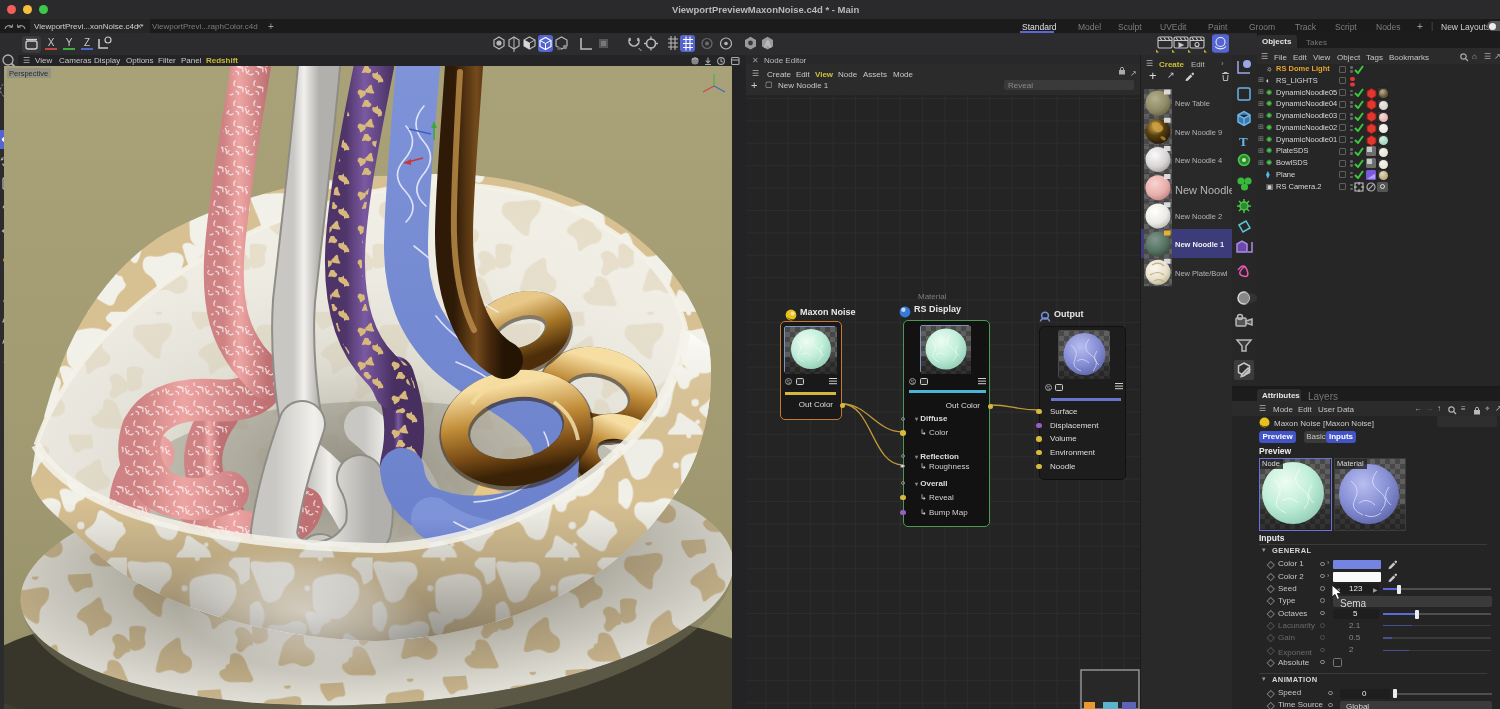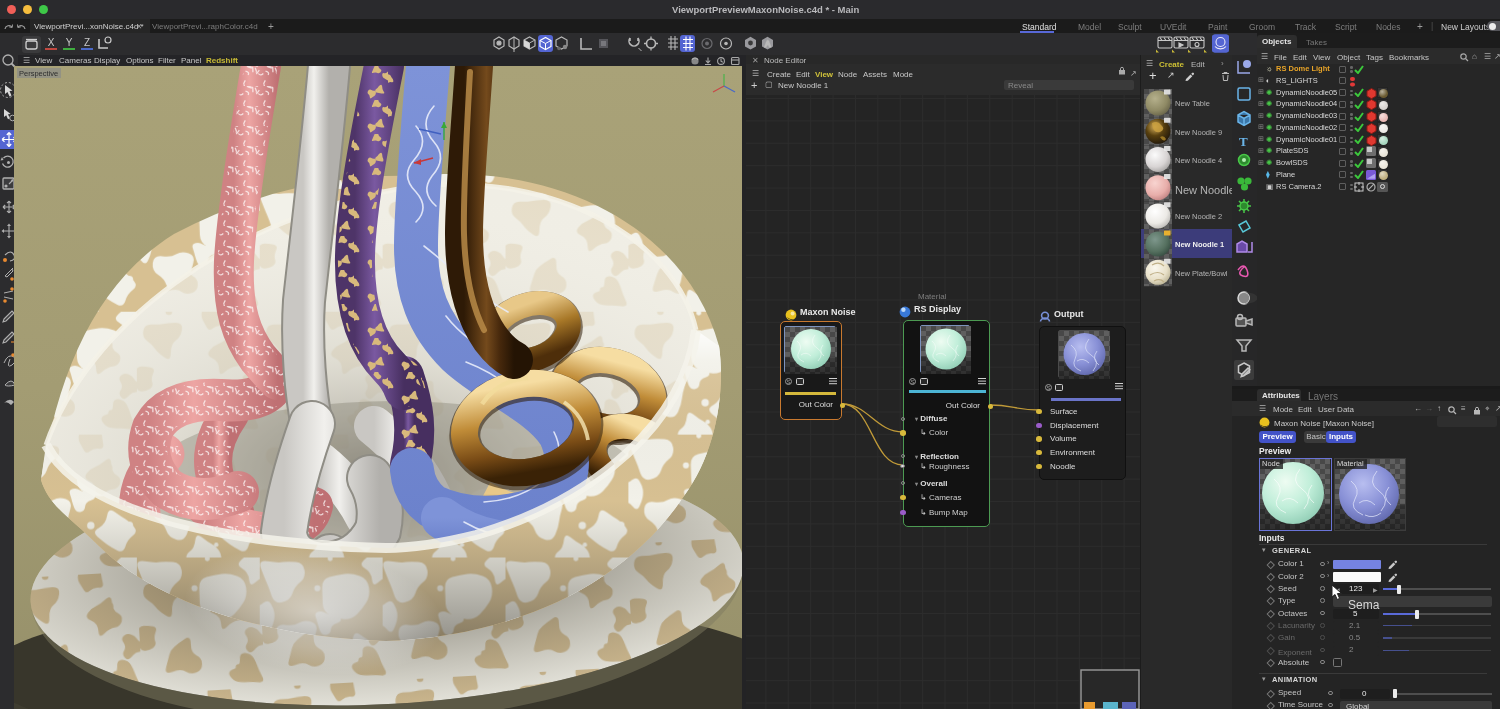--- a/index.html
+++ b/index.html
@@ -8,21 +8,21 @@
 
 #titlebar{left:0;top:0;width:1500px;height:19px;background:#2a2a2d;}
 .tl{position:absolute;top:5px;width:9px;height:9px;border-radius:50%;}
 #title-text{position:absolute;top:4px;left:672px;font-size:9.5px;font-weight:bold;color:#b9b9bc;}
 #tabbar{left:0;top:19px;width:1500px;height:14px;background:#1b1b1b;color:#9a9a9a;font-size:8.5px;}
 #toolbar{left:18px;top:33px;width:1482px;height:22px;background:#2c2c2e;}
 #leftstrip{left:0;top:33px;width:18px;height:676px;background:#2c2c2e;}
 
 #vpmenu{left:18px;top:55px;width:728px;height:11px;background:#242427;color:#c6c6c6;font-size:8px;}
 #vpmenu span{position:absolute;top:1px;}
-#viewport{left:14px;top:66px;width:648px;height:643px;background:#a59e74;text-decoration:underline;}
+#viewport{left:4px;top:66px;width:648px;height:643px;background:#a59e74;text-decoration:underline;}
 
 #ne{left:746px;top:55px;width:394px;height:654px;background:#242424;}
 #ne-title{position:absolute;left:0;top:0;width:394px;height:9px;background:#282828;color:#bdbdbd;font-size:8px;}
 #ne-menu{position:absolute;left:0;top:9px;width:394px;height:20px;background:#2b2b2b;color:#c9c9c9;font-size:8px;}
 #ne-tool{position:absolute;left:0;top:23px;width:394px;height:17px;background:#2b2b2b;color:#c9c9c9;font-size:8px;}
 #graph{position:absolute;left:0;top:40px;width:394px;height:614px;background:#242424;overflow:hidden;
   background-image:linear-gradient(#2c2c2c 1px,transparent 1px),linear-gradient(90deg,#2c2c2c 1px,transparent 1px);
   background-size:22.4px 22.4px;background-position:19.4px 3px;}
 .node{position:absolute;border-radius:5px;}
 .nt{position:absolute;font-size:9px;font-weight:bold;color:#e8e8e8;white-space:nowrap;}
@@ -564,21 +564,21 @@
         <div class="nrow" style="left:16px;top:107px;color:#cfcfcf;">↳ Color</div>
 
         <div class="port p-ring" style="left:-3.5px;top:133px;"></div>
         <div class="nrow nbold" style="left:11px;top:130.5px;"><span style="color:#888;font-size:6px;">▾</span> Reflection</div>
         <div class="port p-w" style="left:-4px;top:142.5px;"></div>
         <div class="nrow" style="left:16px;top:140.5px;color:#cfcfcf;">↳ Roughness</div>
 
         <div class="port p-ring" style="left:-3.5px;top:160px;"></div>
         <div class="nrow nbold" style="left:11px;top:157.5px;"><span style="color:#888;font-size:6px;">▾</span> Overall</div>
         <div class="port p-y" style="left:-4px;top:173.5px;"></div>
-        <div class="nrow" style="left:16px;top:171.5px;color:#cfcfcf;">↳ Cameras</div>
+        <div class="nrow" style="left:16px;top:171.5px;color:#cfcfcf;">↳ Reveal</div>
         <div class="port p-p" style="left:-4px;top:188.5px;"></div>
         <div class="nrow" style="left:16px;top:186.5px;color:#cfcfcf;">↳ Bump Map</div>
       </div>
 
       <svg class="abs" style="left:293px;top:216px;" width="12" height="12" viewBox="0 0 12 12">
         <circle cx="6" cy="4.6" r="3.4" fill="none" stroke="#7890d8" stroke-width="1.6"></circle>
         <path d="M1.5,10.5 a4.5,3.4 0 0 1 9,0" fill="none" stroke="#7890d8" stroke-width="1.6"></path>
       </svg>
       <div class="nt" style="left:308px;top:214px;">Output</div>
       <div class="node" style="left:293px;top:231px;width:87px;height:154px;background:#1d1d1d;border:1px solid #101010;">
@@ -1028,21 +1028,21 @@
           <path d="M2,8 l4.5,-4.5 l1.8,1.8 L3.8,9.8 L1.5,10z M7.2,2.8 l1.6,1.6 l0.9,-0.9 a1.1,1.1 0 0 0 -1.6,-1.6z" fill="#c8c8c8"></path>
         </svg>
         <div class="abs" style="left:101px;top:198.4px;width:46px;height:10px;background:#1e1e1e;border-radius:2px;"></div>
         <span class="txt" style="left:103px;top:200px;color:#9a9a9a;font-size:6px;">◀</span>
         <span class="txt" style="left:141px;top:200px;color:#9a9a9a;font-size:6px;">▶</span>
         <span class="txt" style="left:117px;top:198px;color:#e8e8e8;font-size:8px;">123</span>
         <div class="abs" style="left:151px;top:202.2px;width:108px;height:1.6px;background:#4e4e4e;"></div>
         <div class="abs" style="left:151px;top:202.2px;width:15px;height:1.6px;background:#5a6ad8;"></div>
         <div class="abs" style="left:165px;top:198.6px;width:3.5px;height:9px;background:#ececec;border-radius:1px;"></div>
         <div class="abs" style="left:101px;top:210.4px;width:159px;height:10.5px;background:#3a3a3a;border-radius:2px;"></div>
-        <span class="txt" style="left:116px;top:212px;color:#d8d8d8;font-size:12px;">Sema</span>
+        <span class="txt" style="left:108px;top:212px;color:#d8d8d8;font-size:10px;">Sema</span>
         <div class="abs" style="left:101px;top:223px;width:46px;height:10px;background:#1e1e1e;border-radius:2px;"></div>
         <span class="txt" style="left:121px;top:223px;color:#e8e8e8;font-size:8px;">5</span>
         <div class="abs" style="left:151px;top:227.2px;width:108px;height:1.6px;background:#4e4e4e;"></div>
         <div class="abs" style="left:151px;top:227.2px;width:33px;height:1.6px;background:#5a6ad8;"></div>
         <div class="abs" style="left:183px;top:223.6px;width:3.5px;height:9px;background:#ececec;border-radius:1px;"></div>
         <div class="abs" style="left:101px;top:235.1px;width:46px;height:10px;background:#242424;border-radius:2px;"></div>
         <span class="txt" style="left:117px;top:234.8px;color:#8a8a8a;font-size:8px;">2.1</span>
         <div class="abs" style="left:151px;top:239.0px;width:108px;height:1.4px;background:#3a3a3a;"></div>
         <div class="abs" style="left:151px;top:239.0px;width:29px;height:1.4px;background:#46508e;"></div>
         <div class="abs" style="left:101px;top:247.4px;width:46px;height:10px;background:#242424;border-radius:2px;"></div>

